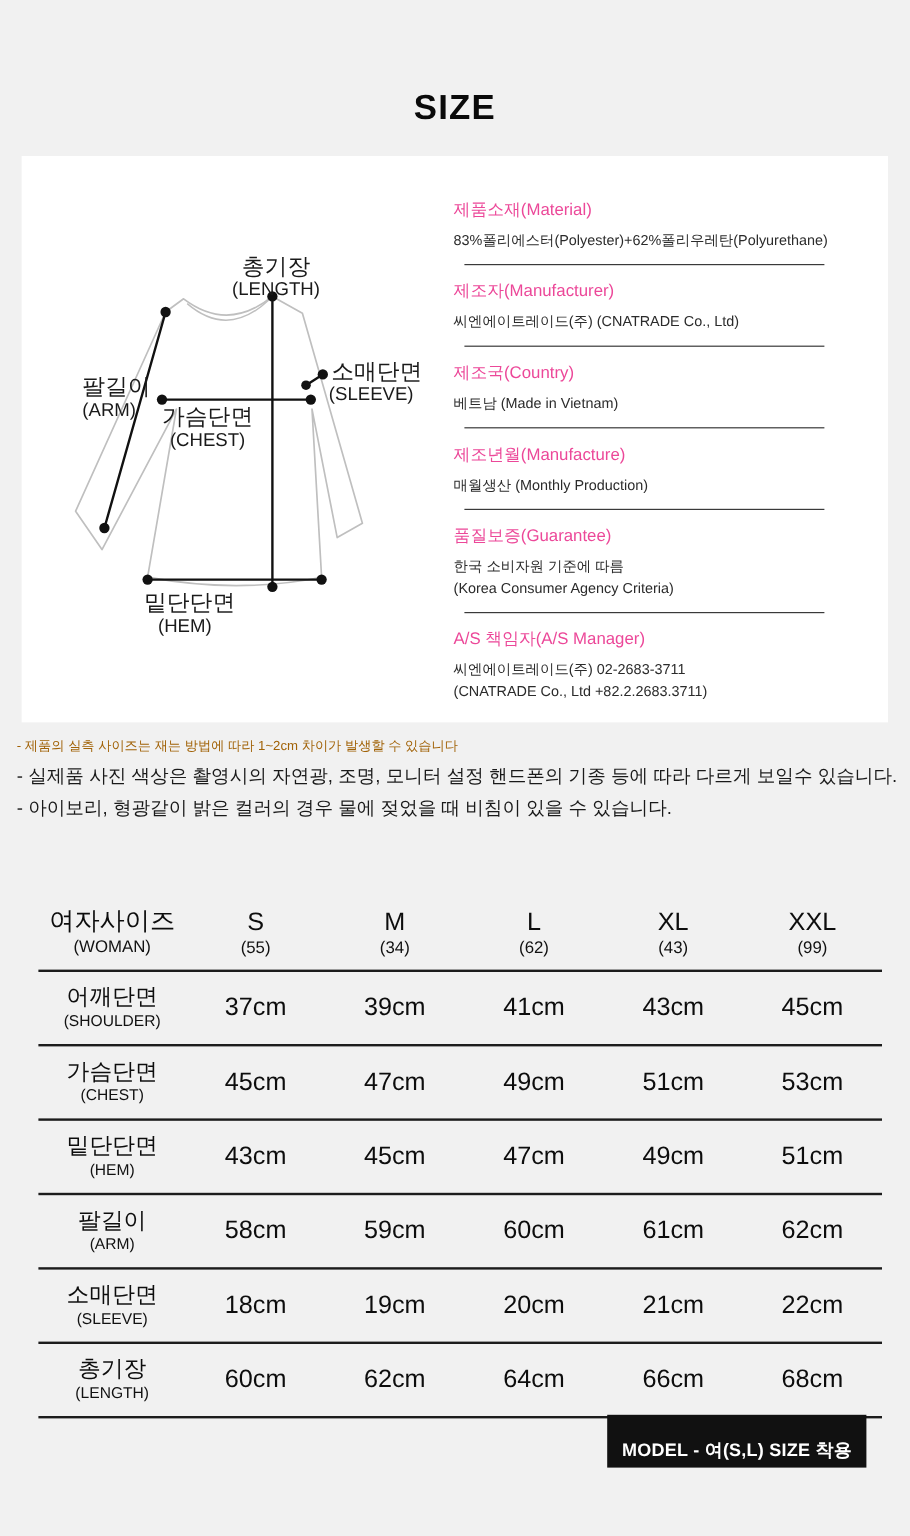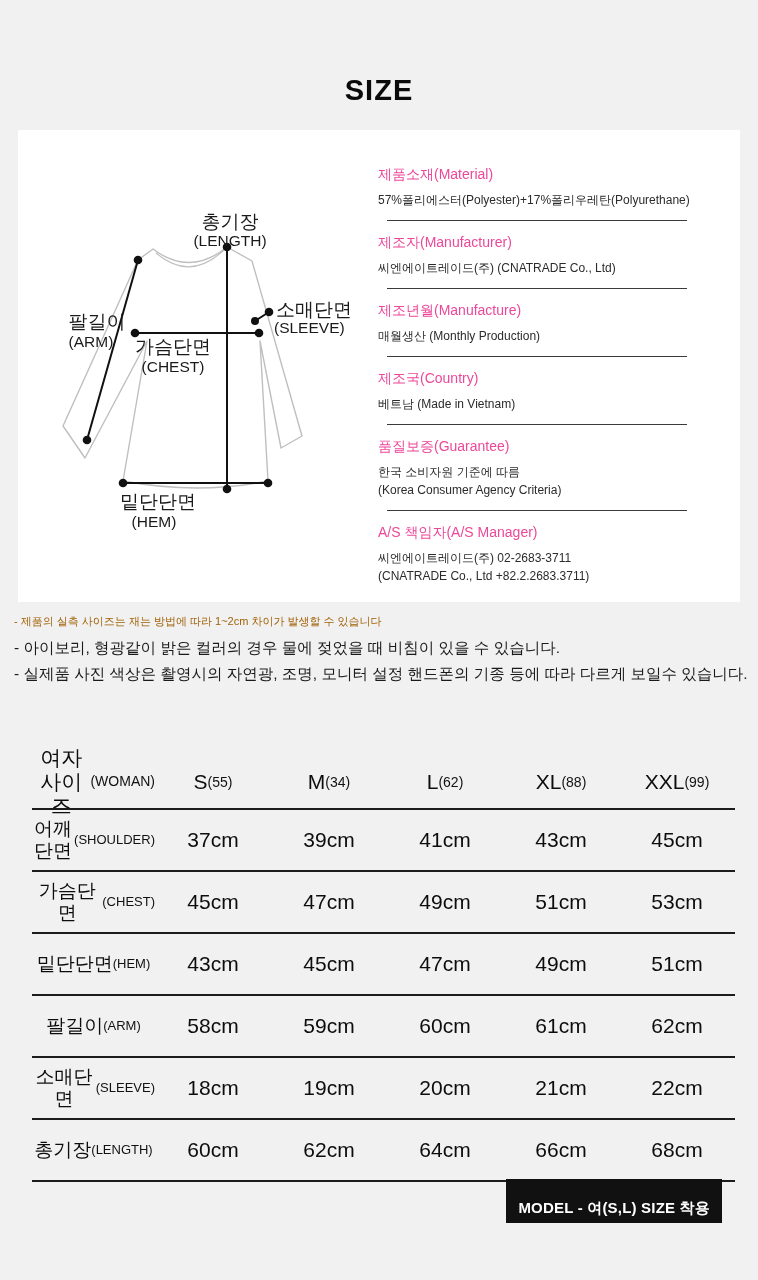--- a/index.html
+++ b/index.html
@@ -25,21 +25,21 @@
   .info-divider{border:0;border-top:1px solid #3a3a3a;width:300px;margin:11px 0 13px 9px;}
   
   .notes{position:absolute;left:14px;top:614px;width:736px;}
   .note-bold{font-size:11px;font-weight:400;margin:0 0 6px 0;color:#a16207;}
   .note{font-size:15.5px;font-weight:400;margin:0;line-height:1.68;color:#1a1a1a;}
   
   .size-table{position:absolute;left:32px;top:746px;width:703px;}
   .t-row{display:grid;grid-template-columns:123px repeat(5,1fr);align-items:center;
          height:60px;border-bottom:2px solid #1c1c1c;}
   .t-row.header{height:62px;}
-  .t-cell{display:flex;flex-direction:row;align-items:center;justify-content:center;text-align:center;}
+  .t-cell{display:flex;flex-direction:column;align-items:center;justify-content:center;text-align:center;}
   .cell-main{font-size:21px;line-height:1.15;color:#0d0d0d;}
   .cell-sub{font-size:14px;line-height:1.2;color:#111;}
   .label-ko{font-size:19px;line-height:1.15;color:#0d0d0d;font-family:Liberation Serif, serif;}
   .label-en{font-size:13px;line-height:1.25;color:#111;}
   .header-ko{font-size:21px;line-height:1.15;color:#0d0d0d;}
   .header-en{font-size:14px;line-height:1.25;color:#111;}
   .cell-value{font-size:21px;color:#0d0d0d;}
   
   .model-badge{
     position:absolute;top:1179px;right:36px;background:#111111;color:#ffffff;
@@ -87,60 +87,60 @@
     <text class="d-en" x="133" y="196" text-anchor="middle">(CHEST)</text>
     <text class="d-ko" x="236" y="140" text-anchor="start">소매단면</text>
     <text class="d-en" x="234" y="157" text-anchor="start">(SLEEVE)</text>
     <text class="d-ko" x="118" y="332" text-anchor="middle">밑단단면</text>
     <text class="d-en" x="114" y="351" text-anchor="middle">(HEM)</text>
   </svg>
 
   <div class="info-col">
     <div class="info-section">
       <div class="info-title">제품소재(Material)</div>
-      <div class="info-line">57%폴리에스터(Polyester)+17%폴리우레탄(Polyurethane)</div>
+      <div class="info-line">83%폴리에스터(Polyester)+62%폴리우레탄(Polyurethane)</div>
       <div class="info-line"></div>
       <div class="info-divider"></div>
     </div>
     <div class="info-section">
       <div class="info-title">제조자(Manufacturer)</div>
       <div class="info-line">씨엔에이트레이드(주) (CNATRADE Co., Ltd)</div>
       <div class="info-line"></div>
       <div class="info-divider"></div>
     </div>
     <div class="info-section">
+      <div class="info-title">제조국(Country)</div>
+      <div class="info-line">베트남 (Made in Vietnam)</div>
+      <div class="info-line"></div>
+      <div class="info-divider"></div>
+    </div>
+    <div class="info-section">
       <div class="info-title">제조년월(Manufacture)</div>
       <div class="info-line">매월생산 (Monthly Production)</div>
-      <div class="info-line"></div>
-      <div class="info-divider"></div>
-    </div>
-    <div class="info-section">
-      <div class="info-title">제조국(Country)</div>
-      <div class="info-line">베트남 (Made in Vietnam)</div>
       <div class="info-line"></div>
       <div class="info-divider"></div>
     </div>
     <div class="info-section">
       <div class="info-title">품질보증(Guarantee)</div>
       <div class="info-line">한국 소비자원 기준에 따름</div>
       <div class="info-line">(Korea Consumer Agency Criteria)</div>
       <div class="info-divider"></div>
     </div>
     <div class="info-section">
       <div class="info-title">A/S 책임자(A/S Manager)</div>
       <div class="info-line">씨엔에이트레이드(주) 02-2683-3711</div>
       <div class="info-line">(CNATRADE Co., Ltd +82.2.2683.3711)</div>
     </div>
   </div>
 </div>
 
 <div class="notes">
   <p class="note-bold">- 제품의 실측 사이즈는 재는 방법에 따라 1~2cm 차이가 발생할 수 있습니다</p>
+  <p class="note">- 실제품 사진 색상은 촬영시의 자연광, 조명, 모니터 설정 핸드폰의 기종 등에 따라 다르게 보일수 있습니다.</p>
   <p class="note">- 아이보리, 형광같이 밝은 컬러의 경우 물에 젖었을 때 비침이 있을 수 있습니다.</p>
-  <p class="note">- 실제품 사진 색상은 촬영시의 자연광, 조명, 모니터 설정 핸드폰의 기종 등에 따라 다르게 보일수 있습니다.</p>
 </div>
 
 <div class="size-table">
   <div class="t-row header">
     <div class="t-cell">
       <span class="header-ko">여자사이즈</span>
       <span class="header-en">(WOMAN)</span>
     </div>
     <div class="t-cell">
       <span class="cell-main">S</span>
@@ -149,21 +149,21 @@
     <div class="t-cell">
       <span class="cell-main">M</span>
       <span class="cell-sub">(34)</span>
     </div>
     <div class="t-cell">
       <span class="cell-main">L</span>
       <span class="cell-sub">(62)</span>
     </div>
     <div class="t-cell">
       <span class="cell-main">XL</span>
-      <span class="cell-sub">(88)</span>
+      <span class="cell-sub">(43)</span>
     </div>
     <div class="t-cell">
       <span class="cell-main">XXL</span>
       <span class="cell-sub">(99)</span>
     </div>
   </div>
 
   <div class="t-row">
     <div class="t-cell">
       <span class="label-ko">어깨단면</span>

